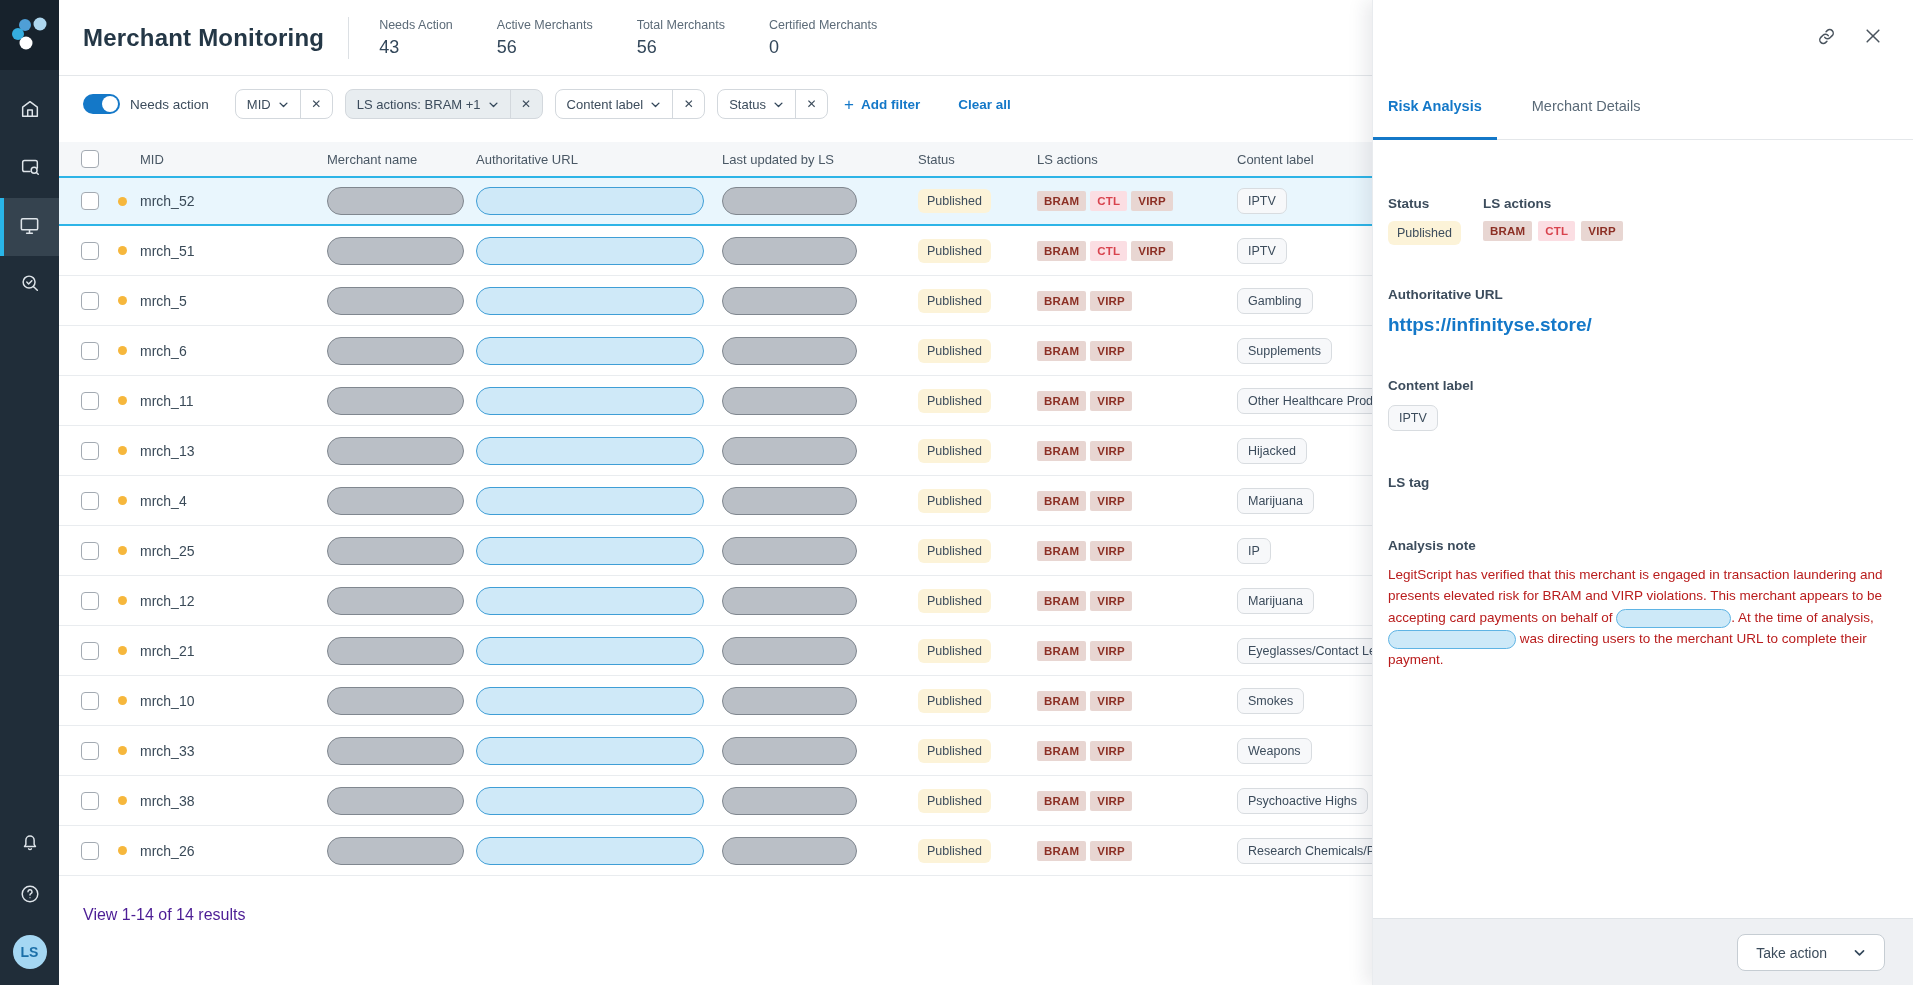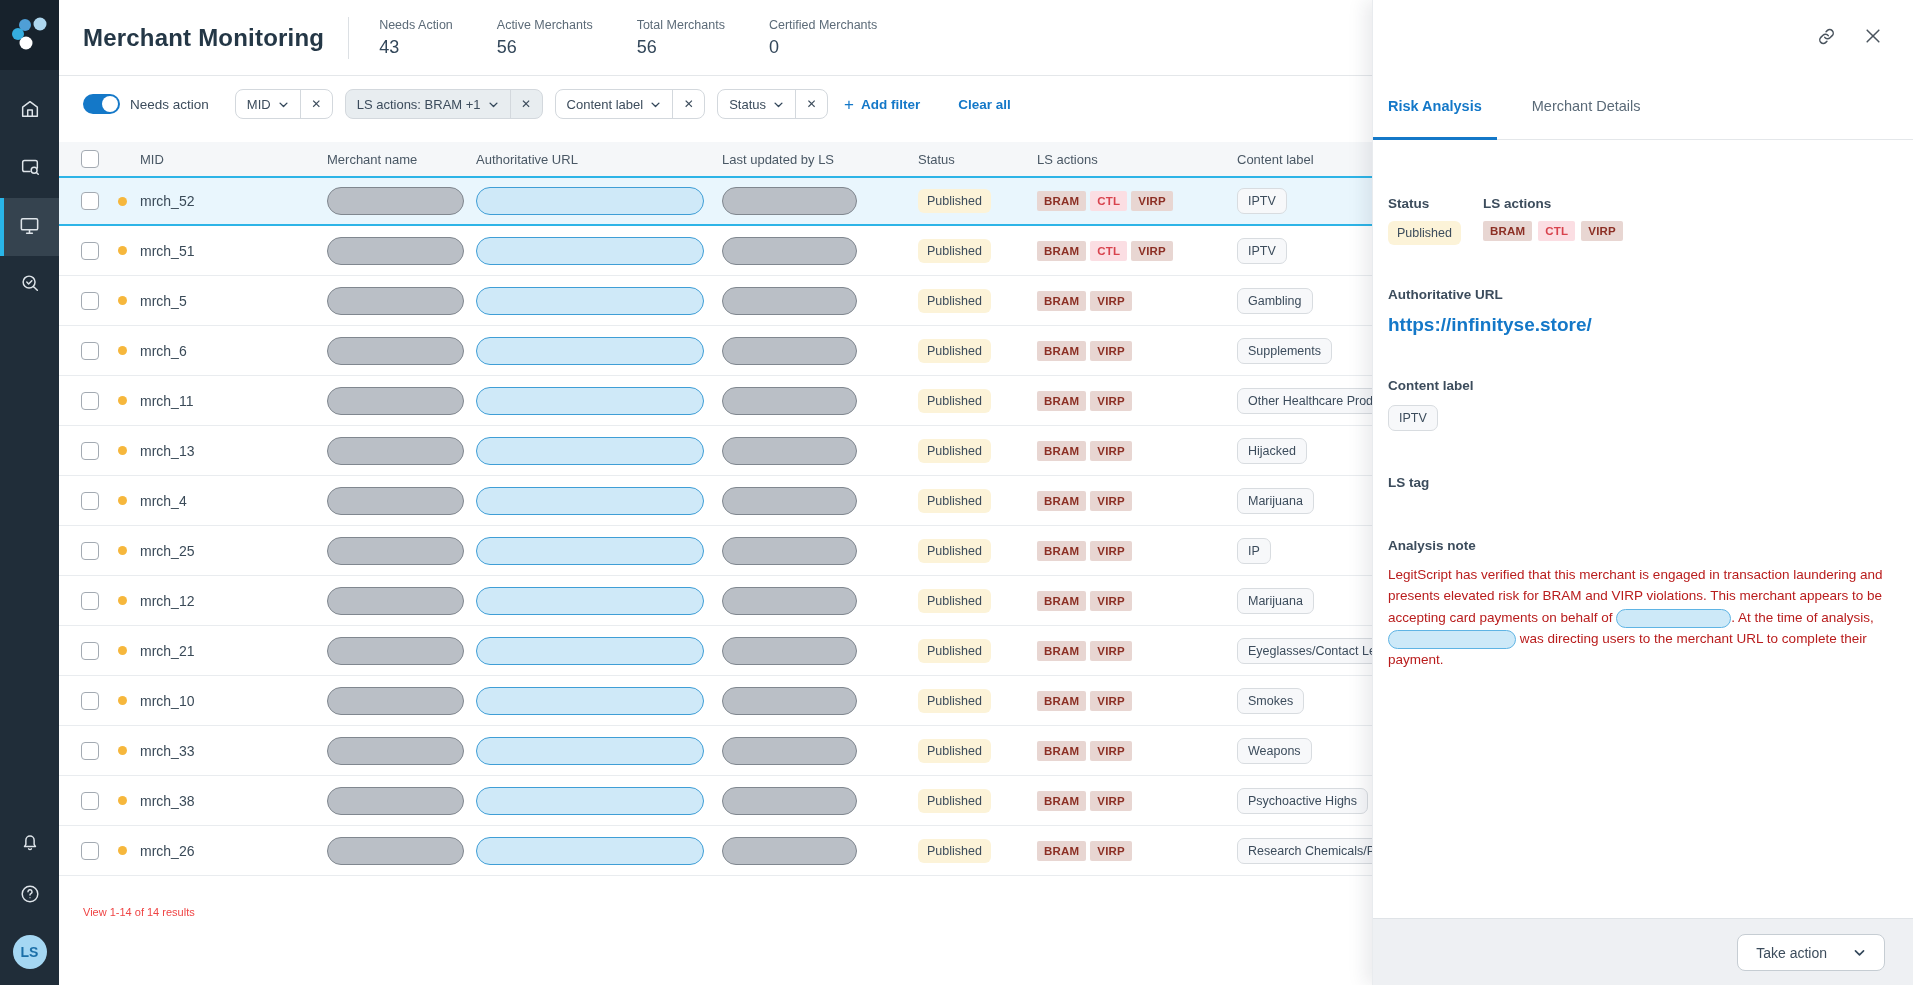--- a/index.html
+++ b/index.html
@@ -66,21 +66,21 @@
   .mid-text { font-size:14px; color:#3a4a58;text-align:right; }
   .pill { border-radius:15px; height:28px; }
   .pill-gray { width:137px; background:#babfc6; border:1.5px solid #80878f; }
   .pill-url { width:228px; background:#cfe9f8; border:1.5px solid #3f9ed6; }
   .pill-gray2 { width:135px; background:#babfc6; border:1.5px solid #80878f; }
   .status-badge { display:inline-block; background:#fcf3d8; color:#3c4c5c; font-size:12.5px; padding:5px 9px; border-radius:6px; }
   .act-chip { display:inline-block; font-size:11.5px; font-weight:bold; padding:4px 7px; border-radius:2px; letter-spacing:.2px; }
   .act-dark { background:#e8d6d2; color:#8c2f24; }
   .act-bright { background:#fbdee3; color:#d8424d; }
   .content-badge { display:inline-block; background:#f7f8fa; border:1px solid #d8dce0; border-radius:7px; padding:5px 10px; font-size:12.5px; color:#3c4c5c; white-space:nowrap; }
-  .results-line { margin:30px 0 0 24px; font-size:11px; color:#ef4444; }
+  .results-line { margin:30px 0 0 24px; font-size:16px; color:#4c1d95; }
 
   
   .panel { position:absolute; right:0; top:0; width:541px; height:985px; background:#fff; border-left:1px solid #e8ebee; box-shadow:-6px 0 18px rgba(30,43,55,.10); z-index:10; }
   .panel-top { height:76px; display:flex; align-items:center; justify-content:flex-end; padding-right:30px; gap:26px; }
   .panel-top svg { cursor:pointer; }
   .tabs-row { height:64px; display:flex; align-items:center; border-bottom:1px solid #e4e7ea; }
   .tab { height:64px; display:flex; align-items:center; padding:0 15px; font-size:14.5px; cursor:pointer; color:#5a6a78; border-bottom:3px solid transparent; }
   .tab.active { color:#1478c8; font-weight:700; border-bottom:3px solid #1478c8; }
   .tab + .tab { margin-left:20px; }
   .panel-body { padding:56px 30px 0 15px; }

